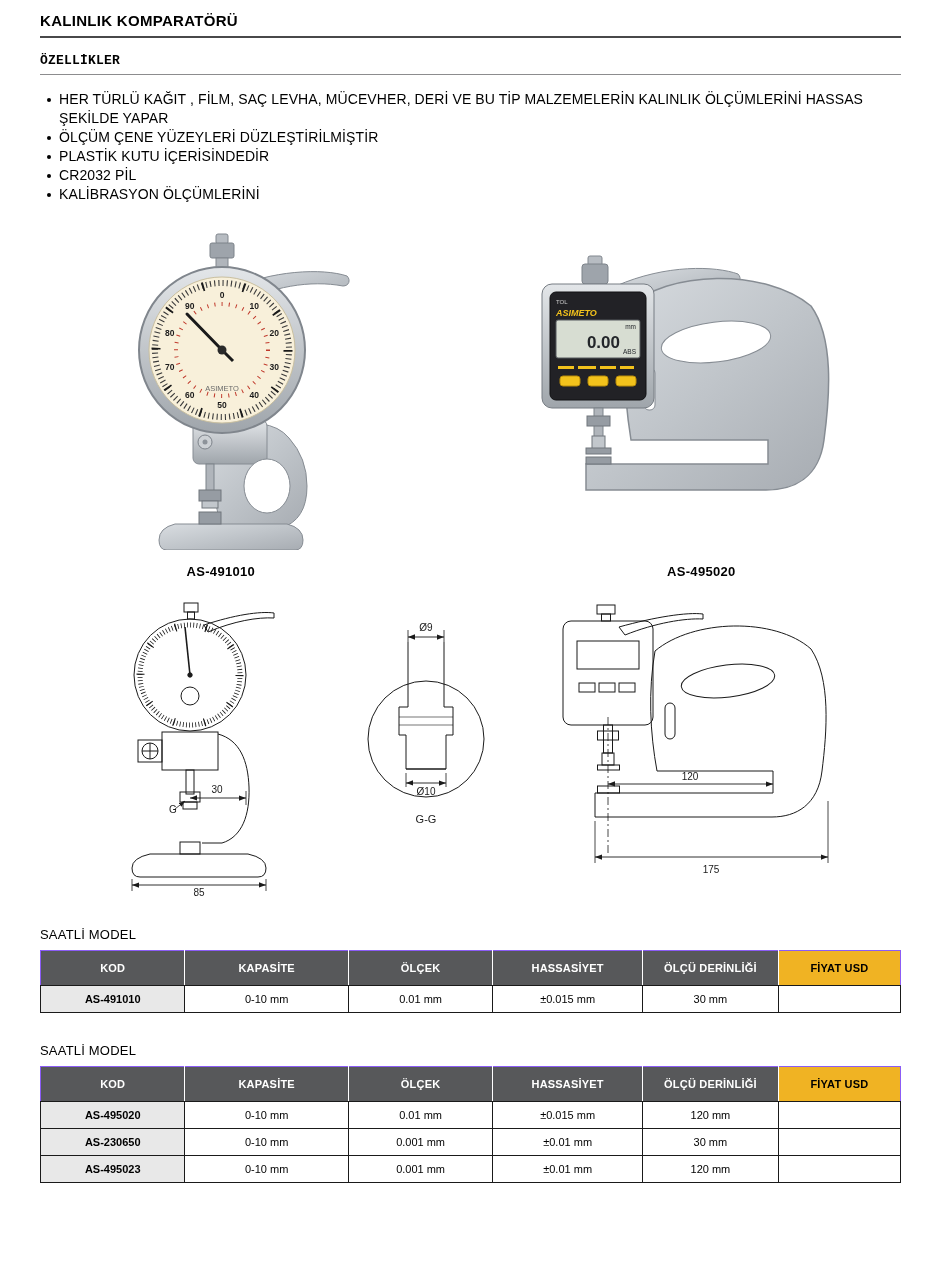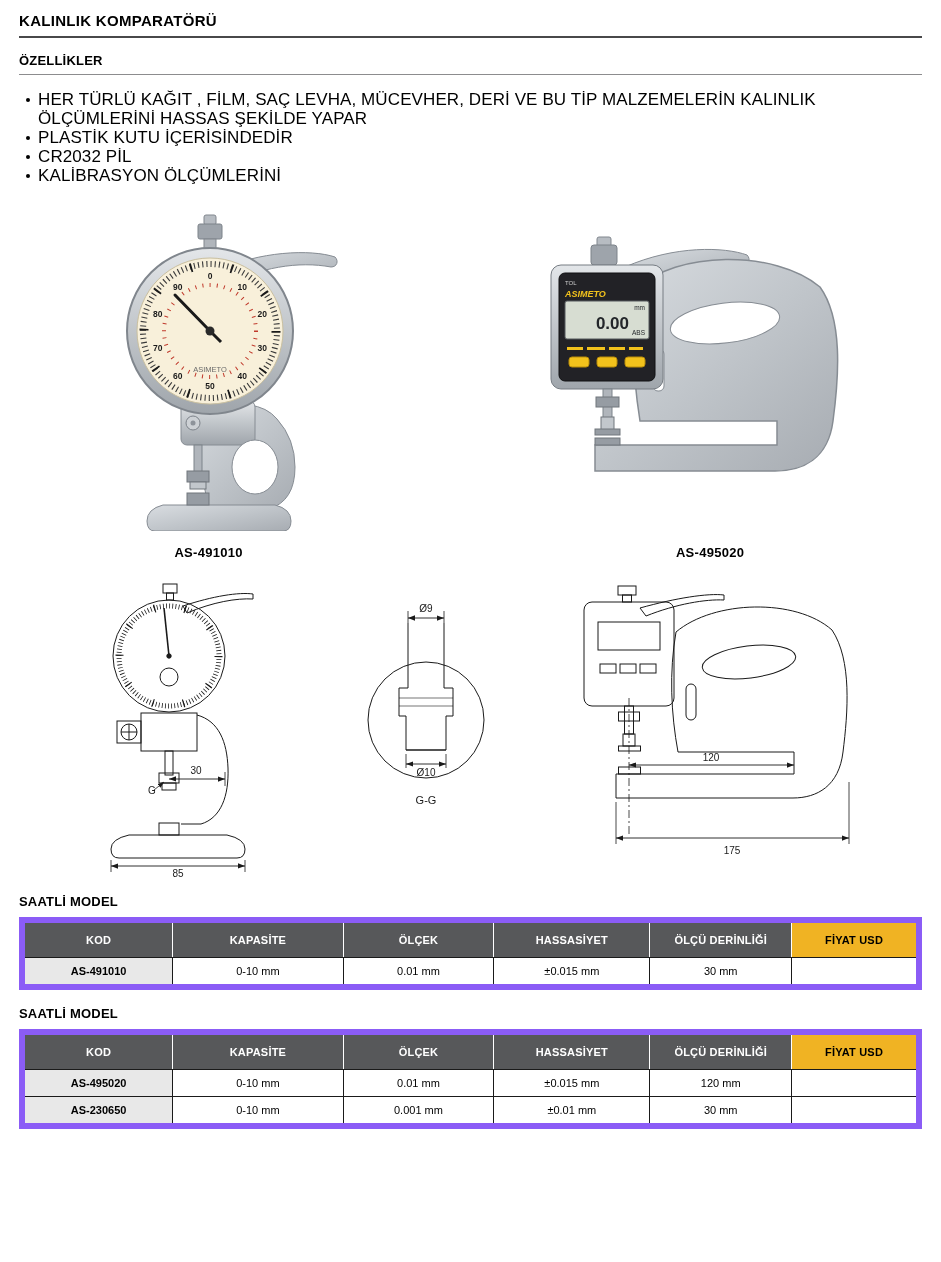--- a/index.html
+++ b/index.html
@@ -1,34 +1,34 @@
 <!DOCTYPE html>
 <html lang="tr"><head>
 <meta charset="utf-8">
 <style>
   * { margin:0; padding:0; box-sizing:border-box; }
   html,body { background:#fff; }
   body { width:941px; height:1262px; font-family:"Liberation Sans", sans-serif; color:#000; }
-  .page { width:941px; height:1262px; padding:12px 19px 0; position:relative; overflow:hidden; background:#fff; }
+  .page { width:941px; height:1262px; padding:12px 40px 0; position:relative; overflow:hidden; background:#fff; }
   .title { font-size:15px; font-weight:bold; letter-spacing:.3px; }
   .rule-thick { height:2px; background:#48484a; margin-top:7px; }
-  .subhead { font-size:13px; font-weight:bold; margin-top:15px; letter-spacing:.2px; }
+  .subhead { font-size:13px; font-weight:bold; margin-top:15px; letter-spacing:.2px;font-family:Liberation Mono, monospace; }
   .rule-thin { height:1px; background:#8c8c8e; margin-top:6px; }
   .features { list-style:none; margin-top:15px; margin-left:6px; }
-  .features li { font-size:17px; line-height:19px; padding-left:13px; position:relative; letter-spacing:.1px; }
+  .features li { font-size:14px; line-height:19px; padding-left:13px; position:relative; letter-spacing:.1px; }
   .features li::before { content:""; position:absolute; left:1px; top:8px; width:4px; height:4px; background:#000; border-radius:50%; }
   .products { display:flex; align-items:flex-end; margin-top:24px; }
   .product { display:flex; flex-direction:column; align-items:center; }
   .product.dial { width:42%; }
   .product.digital { width:58%; padding-left:100px; }
   .caption { font-size:13px; font-weight:bold; margin-top:14px; letter-spacing:.3px; }
   .drawings { display:flex; justify-content:space-between; align-items:flex-start; margin-top:22px; padding:0 36px; }
   .drawings svg.mid { margin-top:20px; }
-  .model-heading { font-size:13px; font-weight:bold; margin-top:16px; letter-spacing:.2px; }
-  table.spec { width:100%; border-collapse:collapse; margin-top:8px; border:6px solid #8b5cf6; }
+  .model-heading { font-size:13px; font-weight:normal; margin-top:30px; letter-spacing:.2px; }
+  table.spec { width:100%; border-collapse:collapse; margin-top:8px; border:1px solid #8b5cf6; }
   table.spec th { background:#57585a; color:#fff; font-size:11px; font-weight:bold; padding:11px 4px;
     text-align:center; border-left:1px solid #fff; border-bottom:1px solid #1a1a1a; letter-spacing:.2px; }
   table.spec th:first-child { border-left:none; }
   table.spec th.price { background:#f0b323; color:#000;margin-left:32px; }
   table.spec td { border:1px solid #1a1a1a; font-size:11px; padding:7px 4px; text-align:center; }
   table.spec td.code { background:#e8e8e8; font-weight:bold; }
   svg { display:block; }
   svg text { font-family:"Liberation Sans", sans-serif; }
 </style>
 </head>
@@ -54,20 +54,21 @@
 <div class="page">
 
   <h1 class="title">KALINLIK KOMPARATÖRÜ</h1>
   <div class="rule-thick"></div>
 
   <h2 class="subhead">ÖZELLİKLER</h2>
   <div class="rule-thin"></div>
 
   <ul class="features">
     <li>HER TÜRLÜ KAĞIT , FİLM, SAÇ LEVHA, MÜCEVHER, DERİ VE BU TİP MALZEMELERİN KALINLIK ÖLÇÜMLERİNİ HASSAS ŞEKİLDE YAPAR</li>
+    <li>ÖLÇÜM ÇENE YÜZEYLERİ DÜZLEŞTİRİLMİŞTİR</li>
     <li>PLASTİK KUTU İÇERİSİNDEDİR</li>
     <li>CR2032 PİL</li>
     <li>KALİBRASYON ÖLÇÜMLERİNİ</li>
   </ul>
 
   <div class="products">
 
     <div class="product dial">
       <svg width="300" height="322" viewBox="0 0 300 322">
 
@@ -312,16 +313,24 @@
         <td></td>
       </tr>
       <tr>
         <td class="code">AS-230650</td>
         <td>0-10 mm</td>
         <td>0.001 mm</td>
         <td>±0.01 mm</td>
         <td>30 mm</td>
         <td></td>
       </tr>
+      <tr>
+        <td class="code">AS-495023</td>
+        <td>0-10 mm</td>
+        <td>0.001 mm</td>
+        <td>±0.01 mm</td>
+        <td>120 mm</td>
+        <td></td>
+      </tr>
     </tbody>
   </table>
 
 </div>
 
 </body></html>

